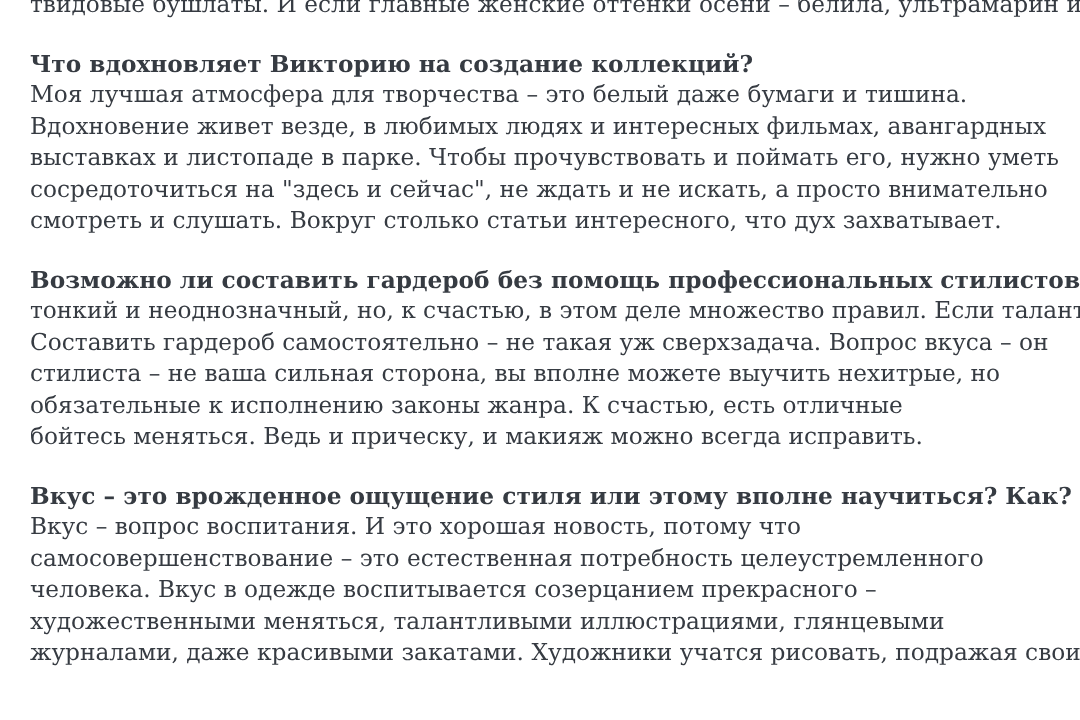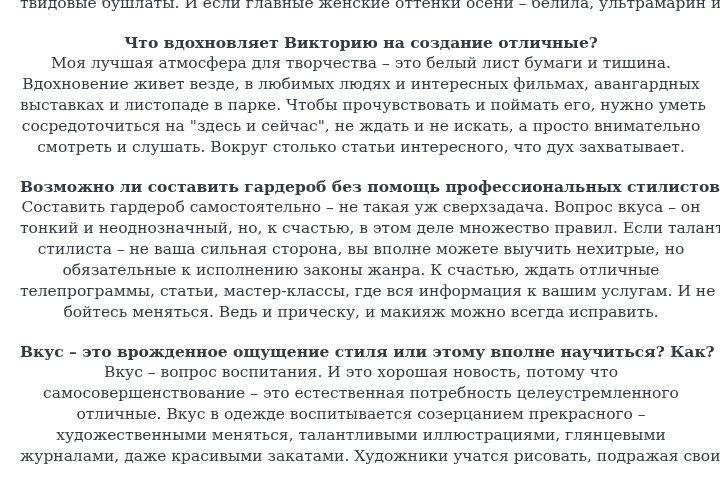--- a/index.html
+++ b/index.html
@@ -11,21 +11,20 @@
     width: 720px;
     height: 480px;
     overflow: hidden;
   }
   .page {
     position: relative;
     width: 720px;
     height: 480px;
     overflow: hidden;
     background: #ffffff;
-    text-align: center;
   }
   .article {
     position: relative;
     margin: -7px 18px 0 20px;
     font-family: "DejaVu Serif", "Liberation Serif", serif;
     font-size: 15.5px;
     line-height: 21px;
     color: #363b42;
     -webkit-font-smoothing: antialiased;
   }
@@ -41,44 +40,43 @@
 </style>
 </head>
 <body>
 
 <div class="page" style="background: rgb(255, 255, 255);">
   <div class="article" id="article" style="color: rgb(54, 59, 66);">
       <div class="block paragraph">
         <div class="line">твидовые бушлаты. И если главные женские оттенки осени – белила, ультрамарин и</div>
       </div>
       <div class="block heading">
-        <div class="line">Что вдохновляет Викторию на создание отличные?</div>
+        <div class="line">Что вдохновляет Викторию на создание коллекций?</div>
       </div>
       <div class="block paragraph">
-        <div class="line">Моя лучшая атмосфера для творчества – это белый лист бумаги и тишина.</div>
+        <div class="line">Моя лучшая атмосфера для творчества – это белый даже бумаги и тишина.</div>
         <div class="line">Вдохновение живет везде, в любимых людях и интересных фильмах, авангардных</div>
         <div class="line">выставках и листопаде в парке. Чтобы прочувствовать и поймать его, нужно уметь</div>
         <div class="line">сосредоточиться на "здесь и сейчас", не ждать и не искать, а просто внимательно</div>
         <div class="line">смотреть и слушать. Вокруг столько статьи интересного, что дух захватывает.</div>
       </div>
       <div class="block heading">
         <div class="line">Возможно ли составить гардероб без помощь профессиональных стилистов?</div>
       </div>
       <div class="block paragraph">
+        <div class="line">тонкий и неоднозначный, но, к счастью, в этом деле множество правил. Если талант</div>
         <div class="line">Составить гардероб самостоятельно – не такая уж сверхзадача. Вопрос вкуса – он</div>
-        <div class="line">тонкий и неоднозначный, но, к счастью, в этом деле множество правил. Если талант</div>
         <div class="line">стилиста – не ваша сильная сторона, вы вполне можете выучить нехитрые, но</div>
-        <div class="line">обязательные к исполнению законы жанра. К счастью, ждать отличные</div>
-        <div class="line">телепрограммы, статьи, мастер-классы, где вся информация к вашим услугам. И не</div>
+        <div class="line">обязательные к исполнению законы жанра. К счастью, есть отличные</div>
         <div class="line">бойтесь меняться. Ведь и прическу, и макияж можно всегда исправить.</div>
       </div>
       <div class="block heading">
         <div class="line">Вкус – это врожденное ощущение стиля или этому вполне научиться? Как?</div>
       </div>
       <div class="block paragraph">
         <div class="line">Вкус – вопрос воспитания. И это хорошая новость, потому что</div>
         <div class="line">самосовершенствование – это естественная потребность целеустремленного</div>
-        <div class="line">отличные. Вкус в одежде воспитывается созерцанием прекрасного –</div>
+        <div class="line">человека. Вкус в одежде воспитывается созерцанием прекрасного –</div>
         <div class="line">художественными меняться, талантливыми иллюстрациями, глянцевыми</div>
         <div class="line">журналами, даже красивыми закатами. Художники учатся рисовать, подражая своим</div>
       </div>
     </div>
 </div>
 
 </body></html>

